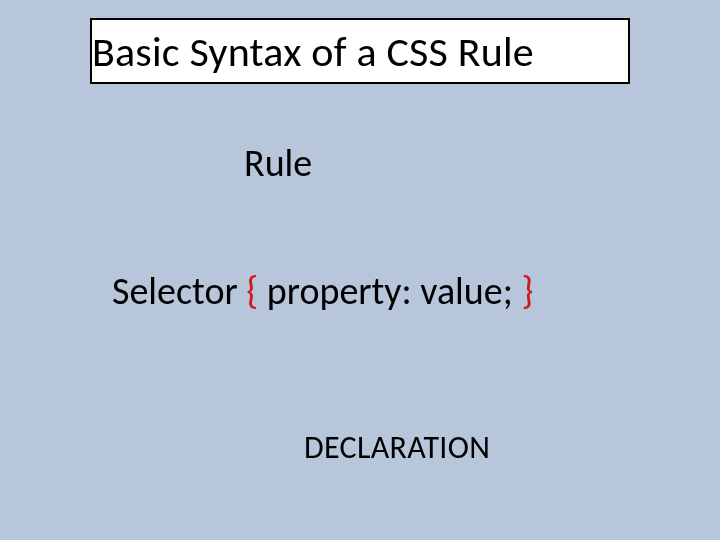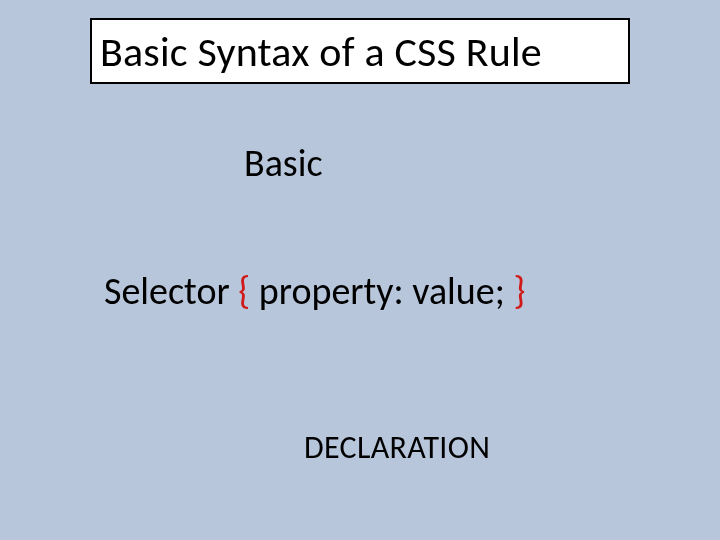--- a/index.html
+++ b/index.html
@@ -19,37 +19,36 @@
     position: absolute;
     top: 18px;
     left: 90px;
     width: 540px;
     height: 66px;
     background: #ffffff;
     border: 2px solid #000;
     box-sizing: border-box;
     display: flex;
     align-items: center;
-    padding-left: 8px;
   }
   .title-box span {
     font-size: 42px;
     font-weight: 400;
     letter-spacing: 0.2px;
   }
   .rule-label {
     position: absolute;
     top: 140px;
     left: 244px;
     font-size: 38px;
   }
   .syntax-line {
     position: absolute;
     top: 268px;
-    left: 104px;
+    left: 112px;
     font-size: 38px;
     white-space: nowrap;
     text-align: center;
   }
   .syntax-line .red {
     color: #d11919;
   }
   .declaration-label {
     position: absolute;
     top: 428px;
@@ -58,19 +57,19 @@
     letter-spacing: 0.3px;
   }
 </style>
 </head>
 <body>
 
 <div class="title-box">
   <span>Basic Syntax of a CSS Rule</span>
 </div>
 
-<div class="rule-label">Basic</div>
+<div class="rule-label">Rule</div>
 
 <div class="syntax-line">
   <span>Selector </span><span class="red">{ </span><span>property: value; </span><span class="red">}</span>
 </div>
 
 <div class="declaration-label">DECLARATION</div>
 
 </body></html>

